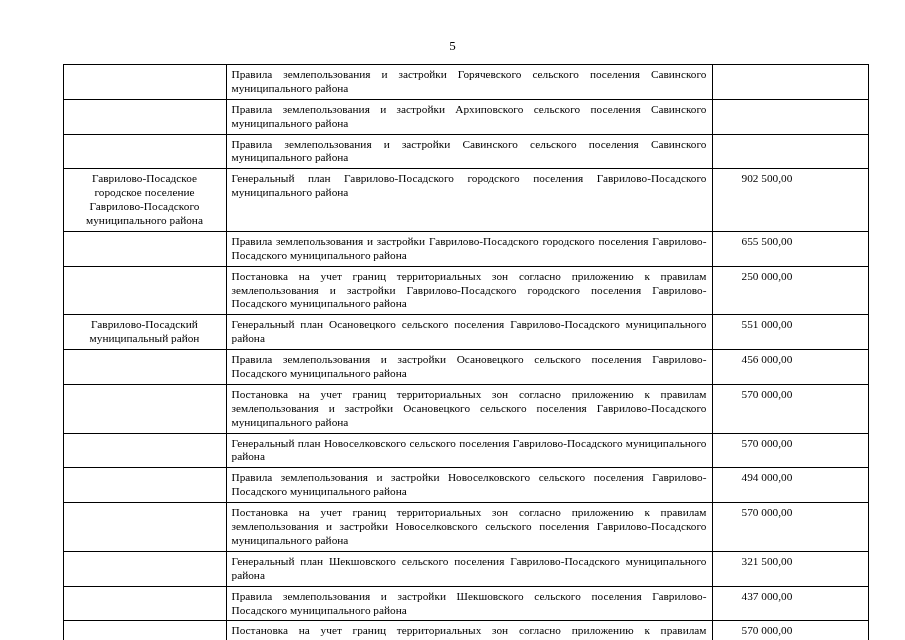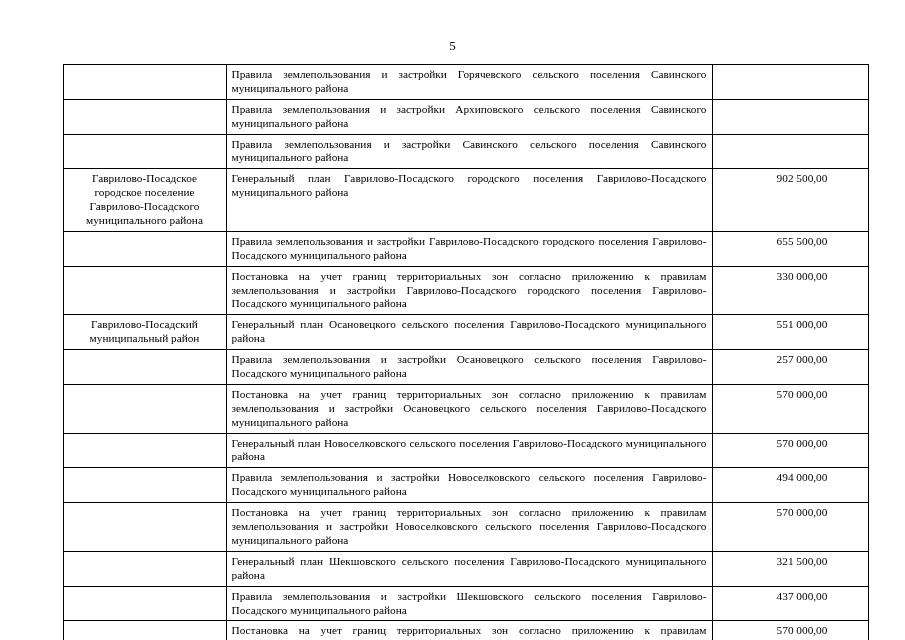--- a/index.html
+++ b/index.html
@@ -51,21 +51,21 @@
     width: 152px;
     text-align: center;
   }
   td.col-desc {
     width: 475px;
     text-align: justify;
     text-justify: inter-word;
   }
   td.col-amount {
     width: 145px;
-    text-align: center;
+    text-align: left;
     white-space: nowrap;
   }
   .just {
     text-align: justify;
     text-align-last: left;
   }
   .amount-inner {
     padding-left: 24px;
   }
 </style>
@@ -121,39 +121,39 @@
             <td class="col-amount">
               <div class="amount-inner">655 500,00</div>
             </td>
           </tr>
           <tr>
             <td class="col-region"></td>
             <td class="col-desc">
               <div class="just">Постановка на учет границ территориальных зон согласно приложению к правилам землепользования и застройки Гаврилово-Посадского городского поселения Гаврилово-Посадского муниципального района</div>
             </td>
             <td class="col-amount">
-              <div class="amount-inner">330 000,00</div>
+              <div class="amount-inner">250 000,00</div>
             </td>
           </tr>
           <tr>
             <td class="col-region">Гаврилово-Посадский муниципальный район</td>
             <td class="col-desc">
               <div class="just">Генеральный план Осановецкого сельского поселения Гаврилово-Посадского муниципального района</div>
             </td>
             <td class="col-amount">
               <div class="amount-inner">551 000,00</div>
             </td>
           </tr>
           <tr>
             <td class="col-region"></td>
             <td class="col-desc">
               <div class="just">Правила землепользования и застройки Осановецкого сельского поселения Гаврилово-Посадского муниципального района</div>
             </td>
             <td class="col-amount">
-              <div class="amount-inner">257 000,00</div>
+              <div class="amount-inner">456 000,00</div>
             </td>
           </tr>
           <tr>
             <td class="col-region"></td>
             <td class="col-desc">
               <div class="just">Постановка на учет границ территориальных зон согласно приложению к правилам землепользования и застройки Осановецкого сельского поселения Гаврилово-Посадского муниципального района</div>
             </td>
             <td class="col-amount">
               <div class="amount-inner">570 000,00</div>
             </td>

